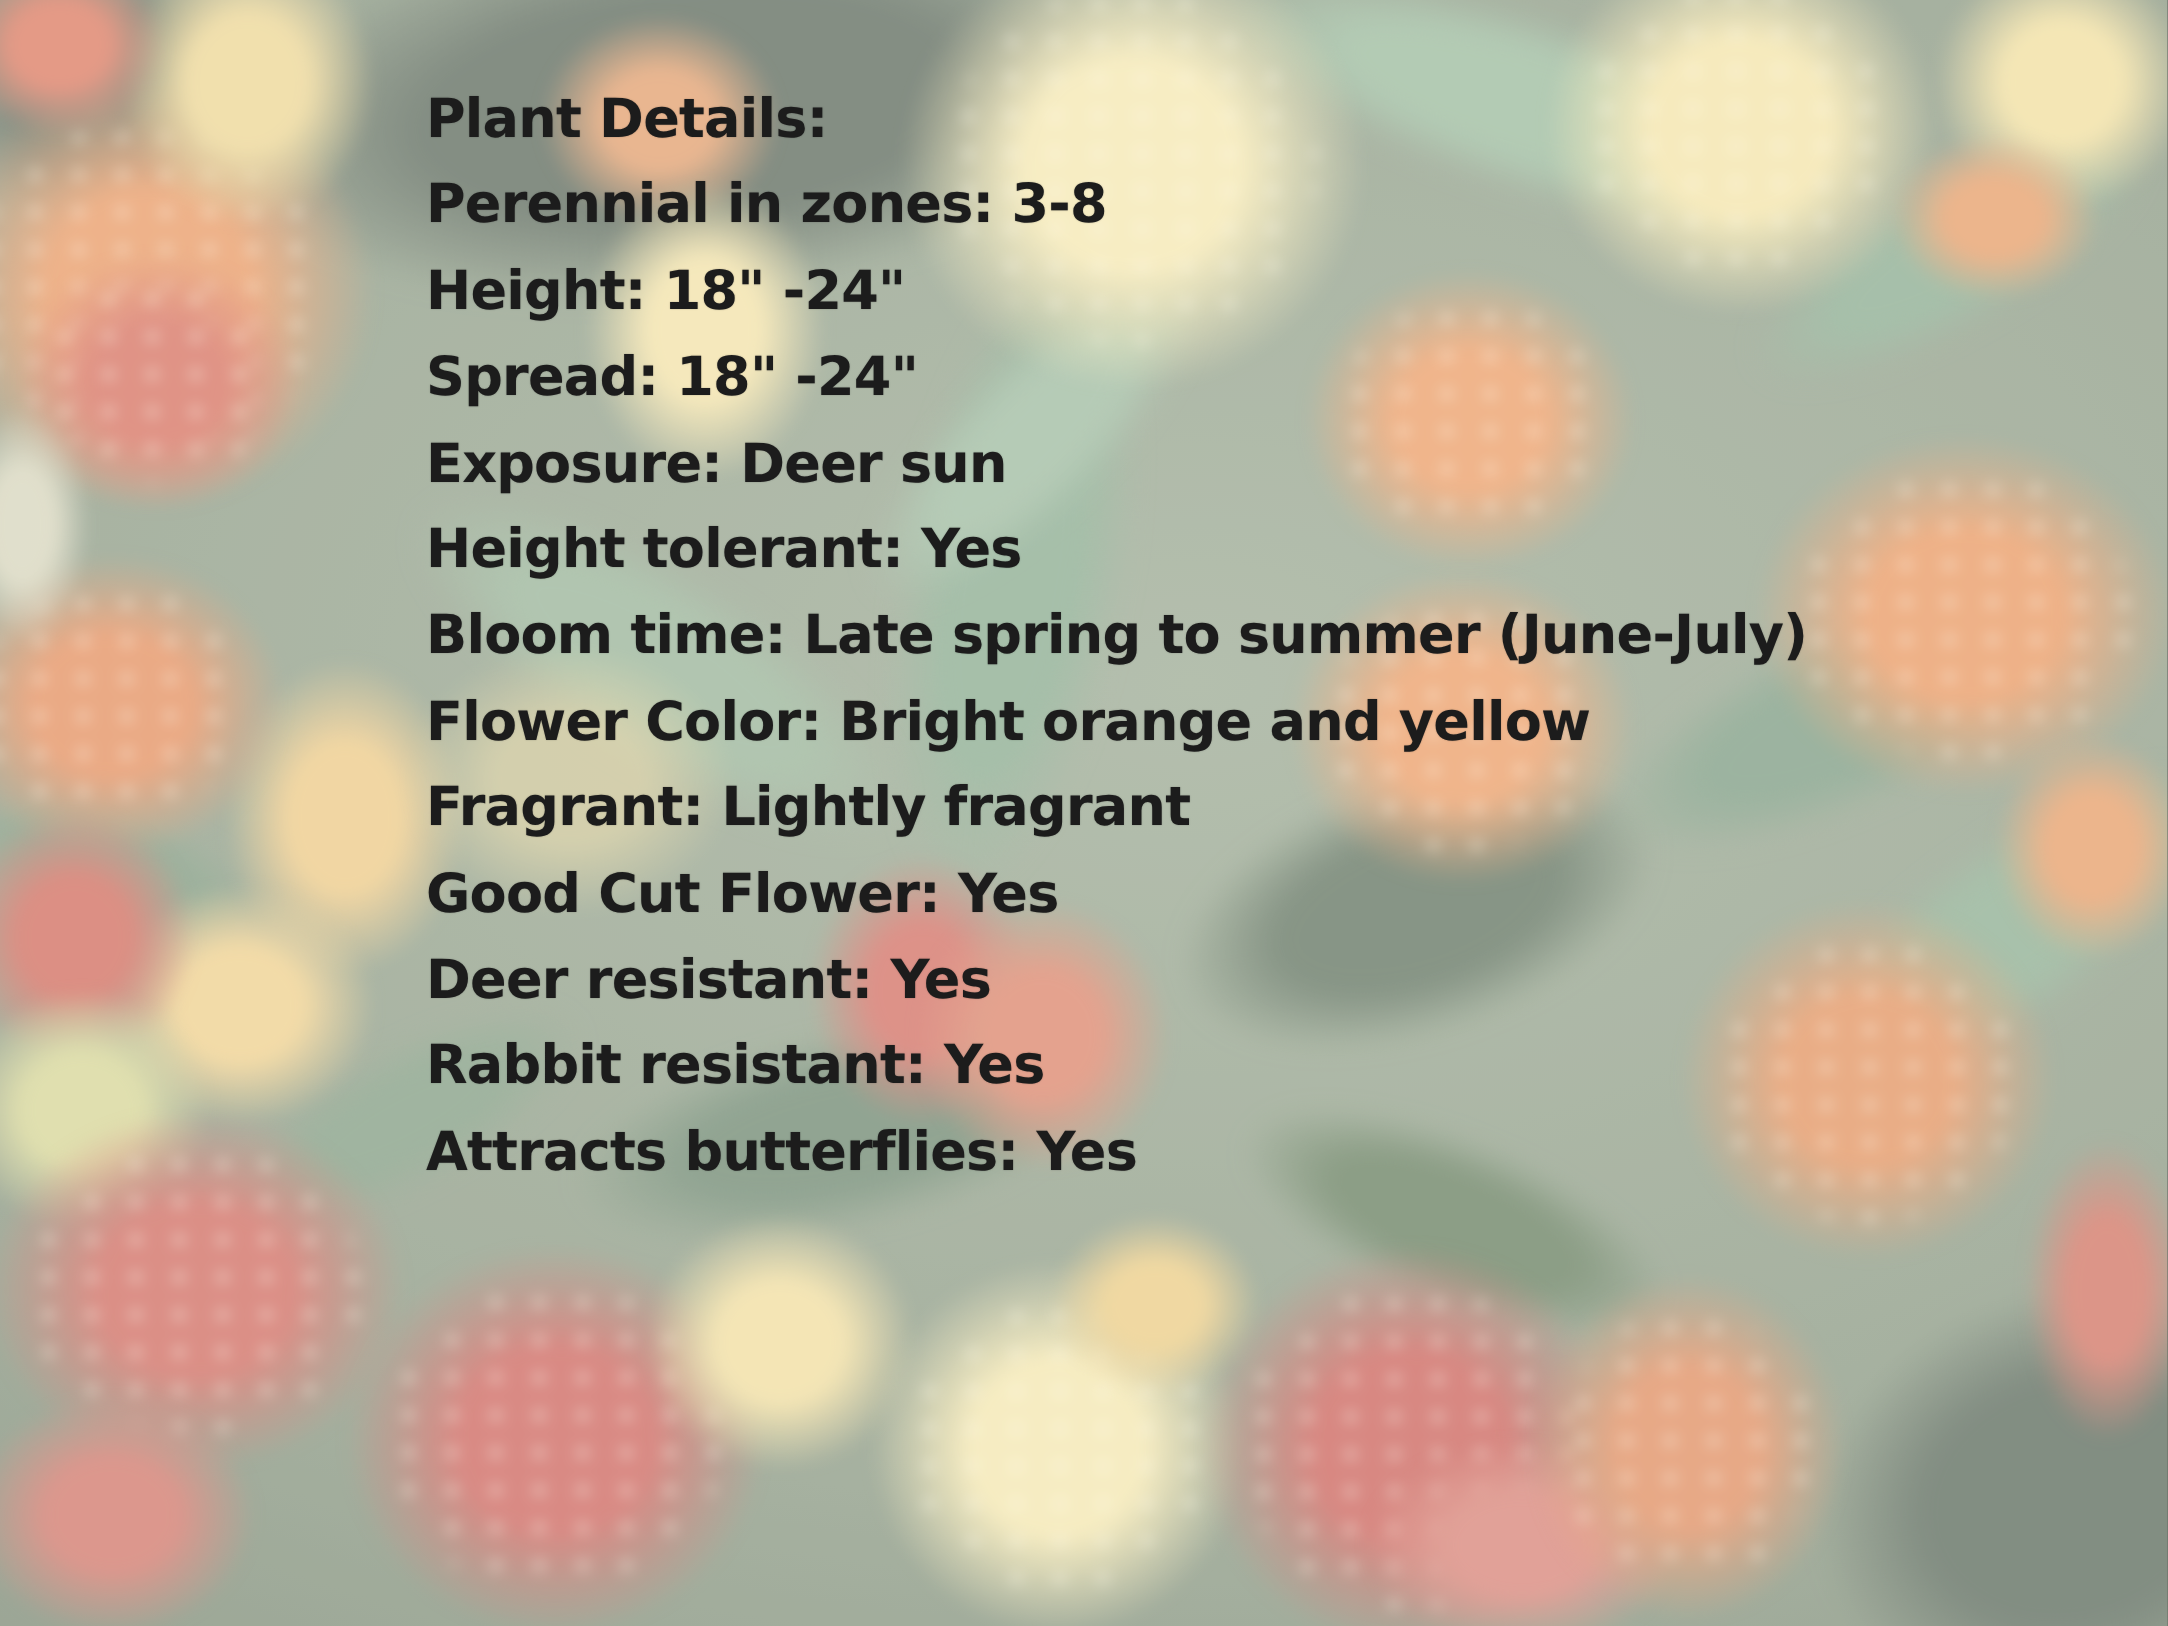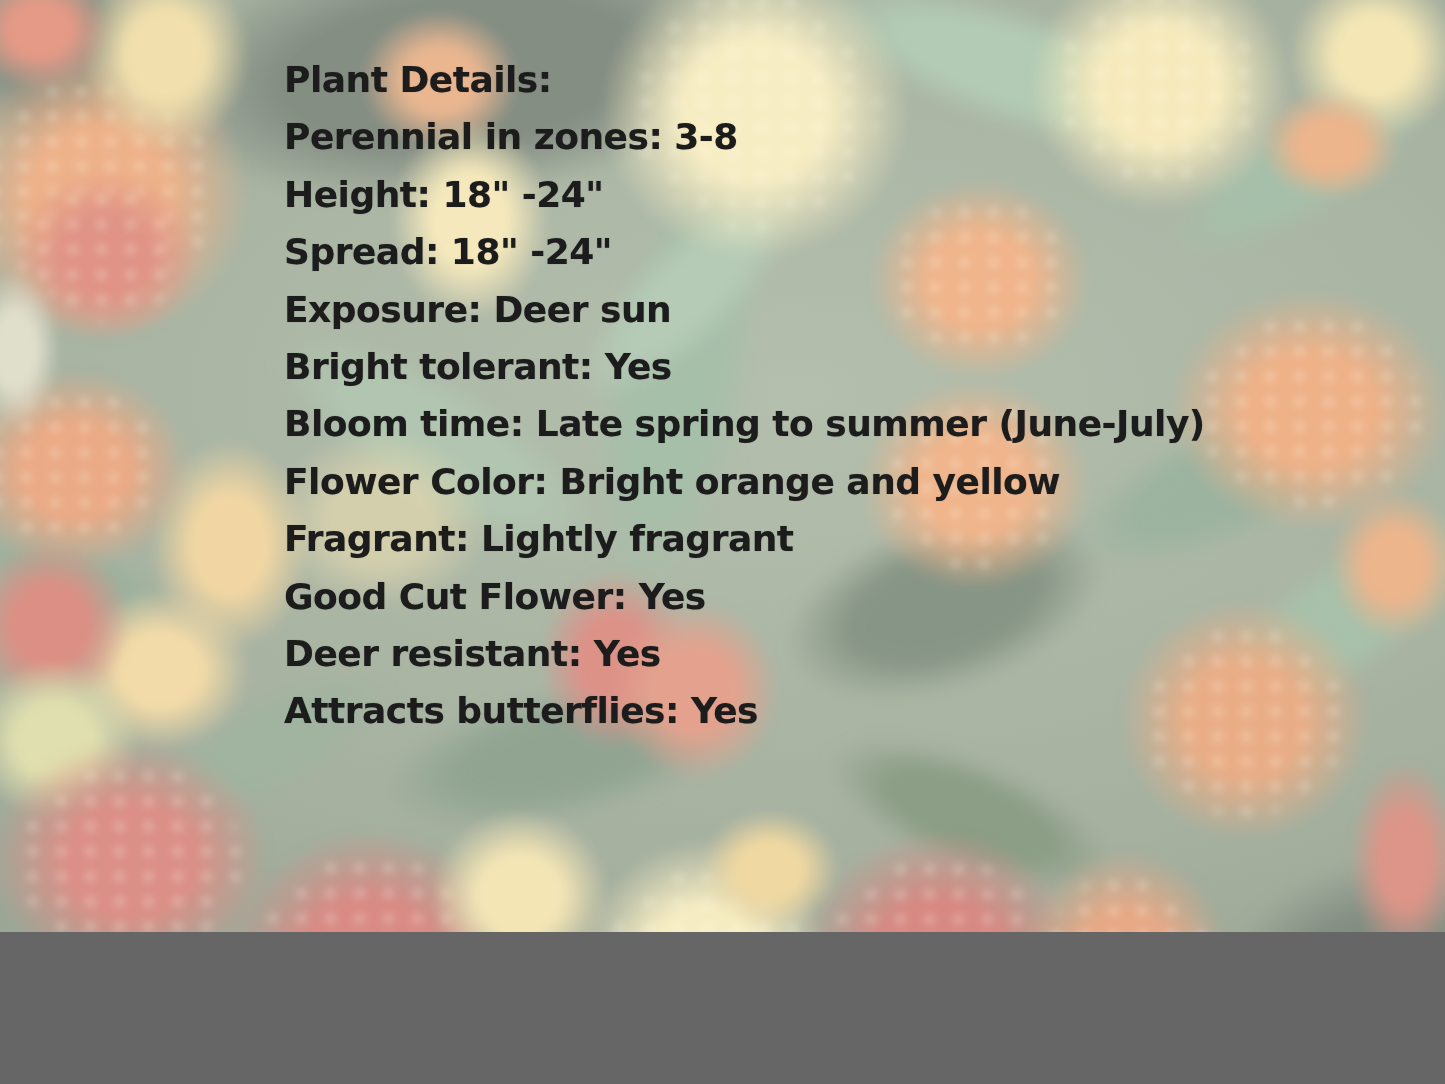--- a/index.html
+++ b/index.html
@@ -1,19 +1,19 @@
 <!DOCTYPE html>
 <html><head>
 <meta charset="utf-8">
 <style>
   html, body { margin: 0; padding: 0; background: #666; }
   .stage {
     position: relative;
     width: 1445px;
-    height: 932px;
+    height: 1084px;
     overflow: hidden;
     background: #87977f;
     font-family: "DejaVu Sans", "Liberation Sans", sans-serif;
   }
   .bg {
     position: absolute; inset: 0;
     background: radial-gradient(95% 75% at 55% 42%, #91a18a 0%, #7c8c76 68%, #6b7b66 100%);
   }
   .leaf {
     position: absolute;
@@ -107,21 +107,22 @@
   </div>
 
   <div class="fade"></div>
 
   <div class="details">
     <div>Plant Details:</div>
     <div>Perennial in zones: 3-8</div>
     <div>Height: 18" -24"</div>
     <div>Spread: 18" -24"</div>
     <div>Exposure: Deer sun</div>
-    <div>Bright tolerant: Yes</div>
+    <div>Height tolerant: Yes</div>
     <div>Bloom time: Late spring to summer (June-July)</div>
     <div>Flower Color: Bright orange and yellow</div>
     <div>Fragrant: Lightly fragrant</div>
     <div>Good Cut Flower: Yes</div>
     <div>Deer resistant: Yes</div>
+    <div>Rabbit resistant: Yes</div>
     <div>Attracts butterflies: Yes</div>
   </div>
 </div>
 
 </body></html>

